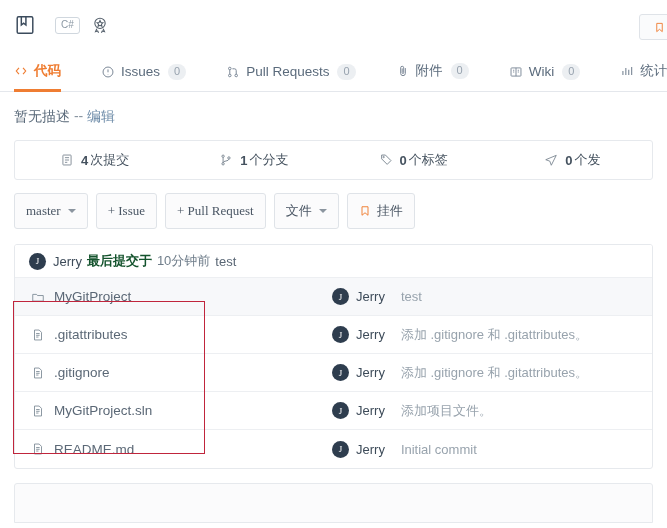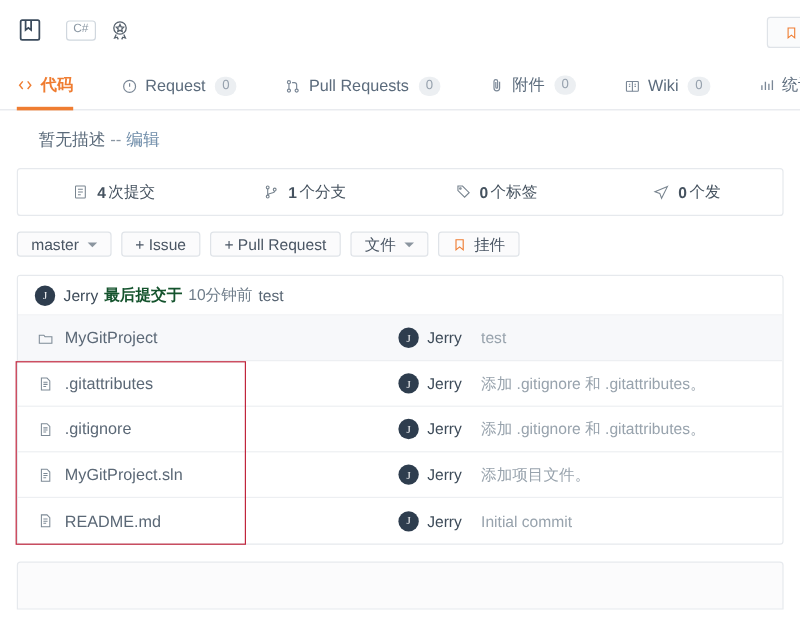--- a/index.html
+++ b/index.html
@@ -76,21 +76,21 @@
   .tab .count {
     margin-left: 8px;
     background: #eceff2; color:#97a2ae;
     border-radius: 9px; font-size: 11px;
     padding: 1px 6px 2px 6px; line-height: 1.2;
     font-weight: normal;
   }
 
   
   .desc {
-    padding: 16px 14px 14px 32px;
+    padding: 16px 14px 14px 14px;
     font-size: 14px; color: #5a6a7a;
   }
   .desc .edit-link { color:#6d8ba8; text-decoration: none; }
   .desc .dashes { color:#8b97a3; }
 
   
   .stats-bar {
     margin: 0 14px;
     border: 1px solid #e6e9ed;
     border-radius: 3px;
@@ -111,25 +111,26 @@
   
   .actions {
     display: flex; align-items: center;
     padding: 13px 14px 0 14px;
     gap: 8px;
   }
   .btn {
     border: 1px solid #dfe3e8;
     background: #fbfbfc;
     border-radius: 3px;
-    height: 21px;
+    height: 36px;
     padding: 0 11px;
     display: flex; align-items: center;
     font-size: 13px; color: #4a5664;
     white-space: nowrap;
+    font-family: Liberation Serif, serif;
   }
   .btn .caret {
     margin-left: 7px;
     width: 0; height: 0;
     border-left: 4px solid transparent;
     border-right: 4px solid transparent;
     border-top: 4px solid #8b959f;
   }
   .btn .bicon { margin-right: 6px; display: flex; color:#ef7d32; }
 
@@ -240,21 +241,21 @@
       <span>代码</span>
     </div>
 
     <div class="tab">
       <span class="ticon">
         <svg viewBox="0 0 24 24" width="14" height="14" fill="none" stroke="currentColor" stroke-width="1.7">
           <circle cx="12" cy="12" r="8.5"></circle>
             <path d="M12 7.5v5M12 15.6v.6"></path>
         </svg>
       </span>
-      <span>Request</span>
+      <span>Issues</span>
       <span class="count">0</span>
     </div>
 
     <div class="tab">
       <span class="ticon">
         <svg viewBox="0 0 24 24" width="14" height="14" fill="none" stroke="currentColor" stroke-width="1.7">
           <circle cx="6.5" cy="6" r="2.2"></circle>
             <circle cx="6.5" cy="18" r="2.2"></circle>
           <circle cx="17.5" cy="18" r="2.2"></circle>
             <path d="M6.5 8.2v7.6M17.5 15.8V9.5a3 3 0 0 0-3-3h-3.5"></path>

